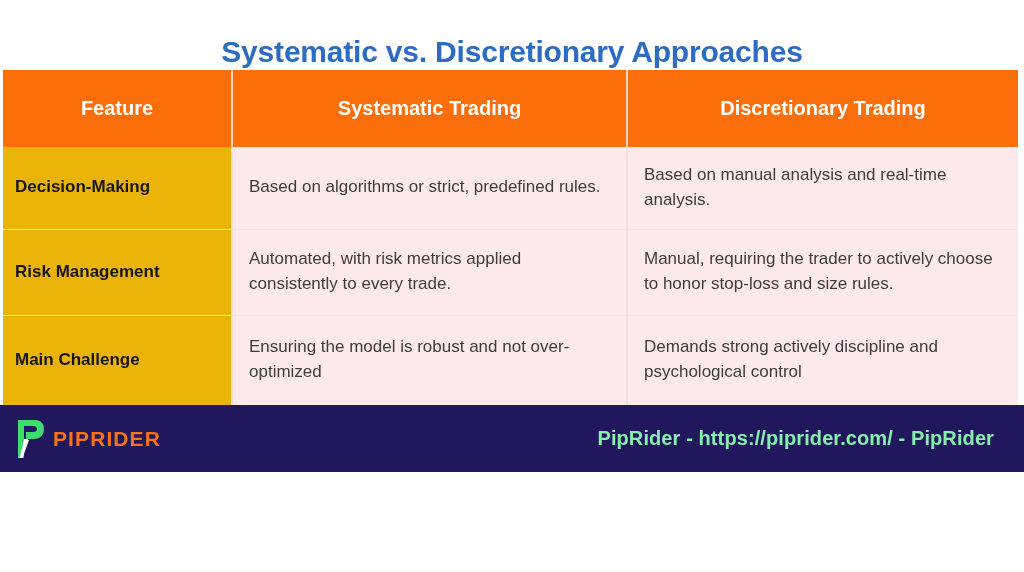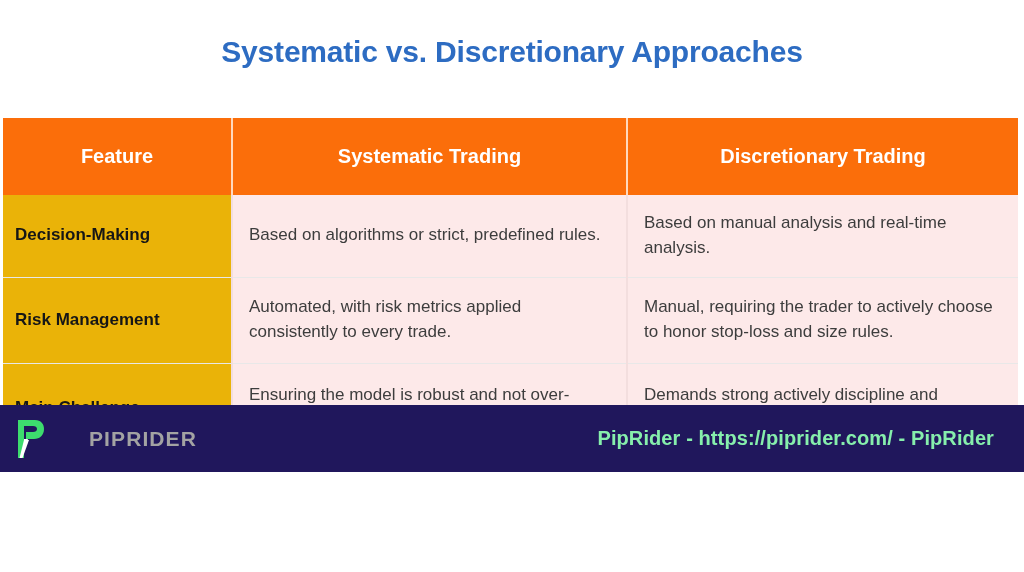--- a/index.html
+++ b/index.html
@@ -40,21 +40,20 @@
   }
 
   
   .cmp-table {
     position: absolute;
     left: 3px;
     top: 70px;
     width: 1015px;
     border-collapse: collapse;
     table-layout: fixed;
-    margin-top: 48px;
   }
 
   .cmp-table col.c1 { width: 229px; }
   .cmp-table col.c2 { width: 395px; }
   .cmp-table col.c3 { width: 391px; }
 
   .cmp-table thead th {
     background: #fb6e0a;
     color: #ffffff;
     font-size: 20px;
@@ -120,25 +119,24 @@
     display: flex;
     align-items: center;
     gap: 9px;
   }
   .brand-mark {
     width: 30px;
     height: 42px;
     display: block;
   }
   .brand-name {
-    color: #a3a3a3;
+    color: #f97316;
     font-size: 21px;
     font-weight: bold;
     letter-spacing: 1.1px;
-    margin-left: 36px;
   }
   .footer-credit {
     color: #86efac;
     font-size: 20px;
     font-weight: bold;
     letter-spacing: 0.1px;
     padding-right: 12px;
   }
 </style>
 </head>

